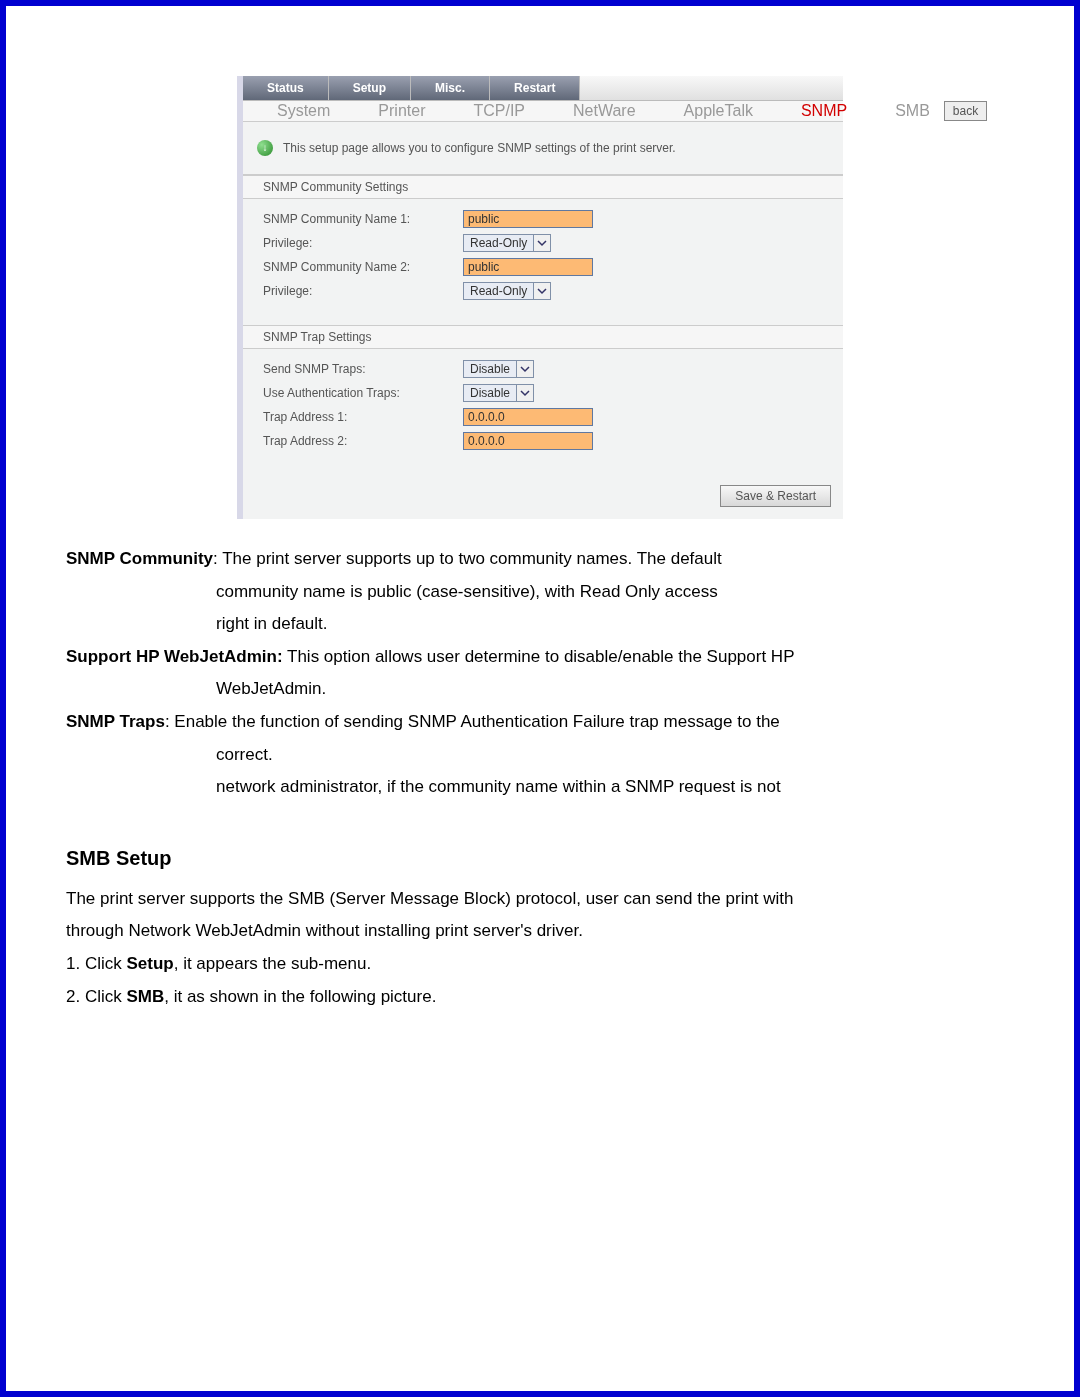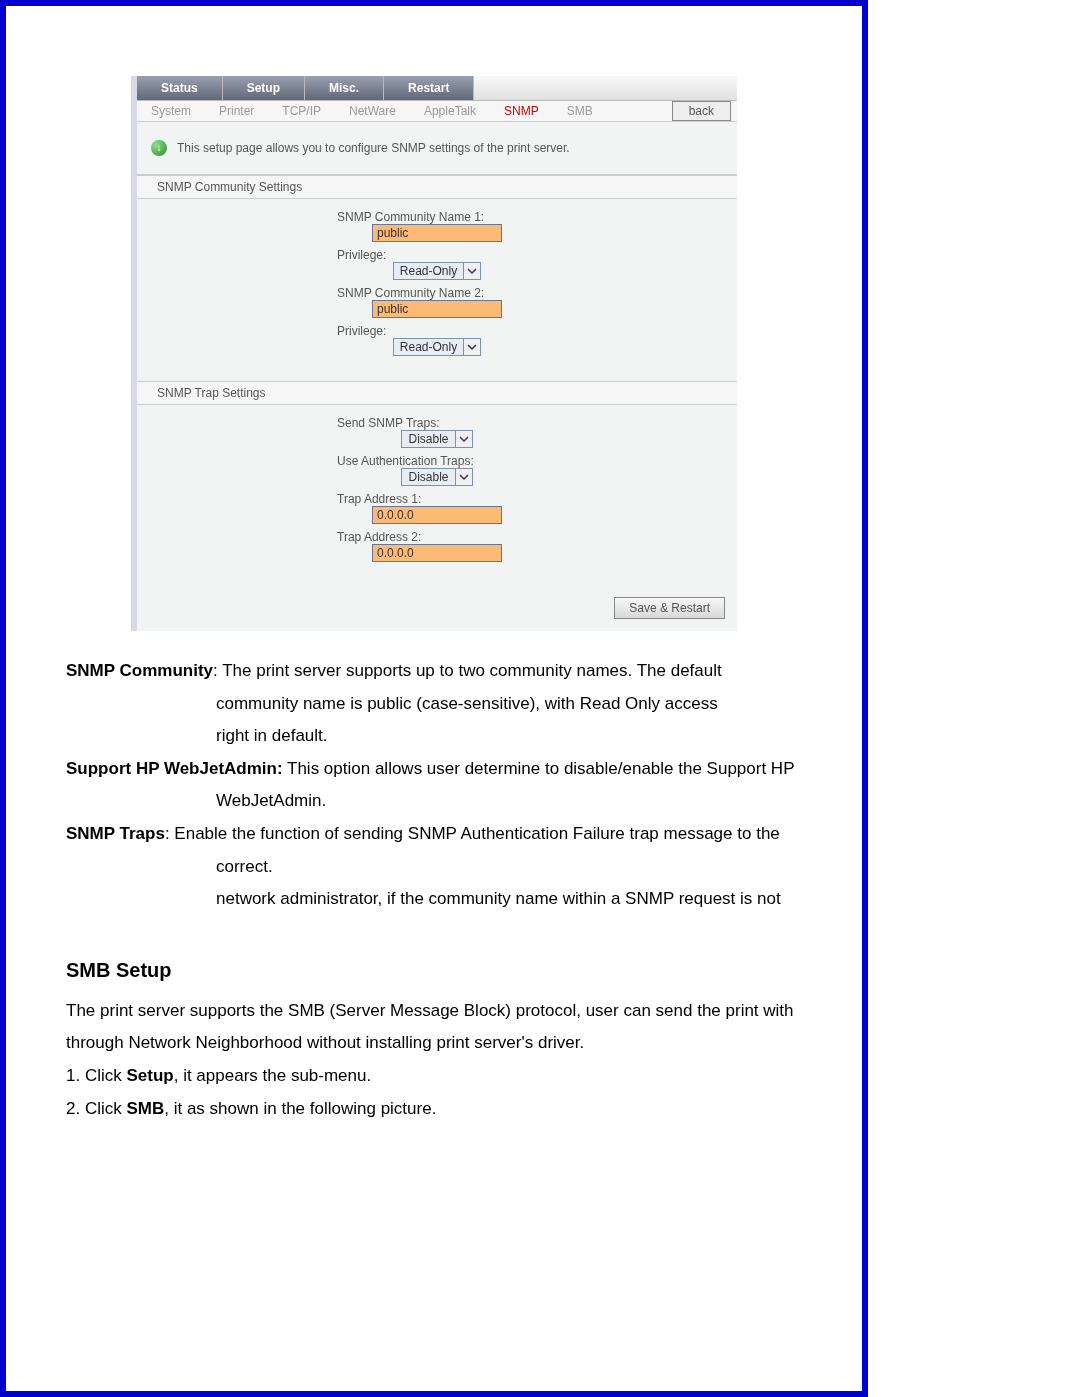--- a/index.html
+++ b/index.html
@@ -2,21 +2,21 @@
 <html><head>
 <meta charset="utf-8">
 <style>
   body {
     margin: 0;
     padding: 0;
     background: #ffffff;
     font-family: Arial, Helvetica, sans-serif;
   }
   .page-outer {
-    width: 868px;
+    width: 1080px;
     height: 1397px;
     box-sizing: border-box;
     border: 6px solid #0000d0;
     padding: 40px 50px 40px 50px;
     background: #ffffff;
   }
   .page-inner {
     width: 100%;
     height: 100%;
   }
@@ -46,32 +46,33 @@
   .sub-tabs {
     display: flex;
     align-items: center;
     background: #f6f6f6;
     border-bottom: 1px solid #ccc;
     padding: 0;
   }
   .sub-tab {
     padding: 1px 14px;
     color: #999;
-    font-size: 12px;
+    font-size: 16px;
     cursor: pointer;
+    margin-left: 20px;
   }
   .sub-tab.active {
     color: #d20000;
   }
   .sub-back {
     margin-left: auto;
     margin-right: 6px;
     border: 1px solid #888;
     background: #eee;
-    padding: 2px 16px;
+    padding: 2px 8px;
     font-size: 12px;
     cursor: pointer;
   }
   .info-row {
     display: flex;
     align-items: center;
     padding: 18px 14px;
     border-bottom: 1px solid #ccc;
   }
   .info-icon {
@@ -97,21 +98,20 @@
     padding: 4px 20px;
     font-size: 12px;
   }
   .form-area {
     padding: 8px 0 8px 0;
   }
   .form-row {
     display: flex;
     align-items: center;
     padding: 3px 20px;
-    flex-direction: column;
   }
   .form-label {
     width: 200px;
     font-size: 12px;
     color: #555;
   }
   .form-input {
     background: #fdba74;
     border: 1px solid #6078a0;
     padding: 1px 4px;
@@ -290,21 +290,21 @@
   <p class="indent">WebJetAdmin.</p>
 
   <p>
     <b>SNMP Traps</b><span>: Enable the function of sending SNMP Authentication Failure trap message to the</span>
   </p>
   <p class="indent">correct.</p>
   <p class="indent">network administrator, if the community name within a SNMP request is not</p>
 
   <h3>SMB Setup</h3>
   <p>The print server supports the SMB (Server Message Block) protocol, user can send the print with</p>
-  <p>through Network Neighborhood without installing print server's driver.</p>
+  <p>through Network WebJetAdmin without installing print server's driver.</p>
   <p>
     <span>1. Click </span><b>Setup</b><span>, it appears the sub-menu.</span>
   </p>
   <p>
     <span>2. Click </span><b>SMB</b><span>, it as shown in the following picture.</span>
   </p>
 </div>
 
 </div>
 </div>

